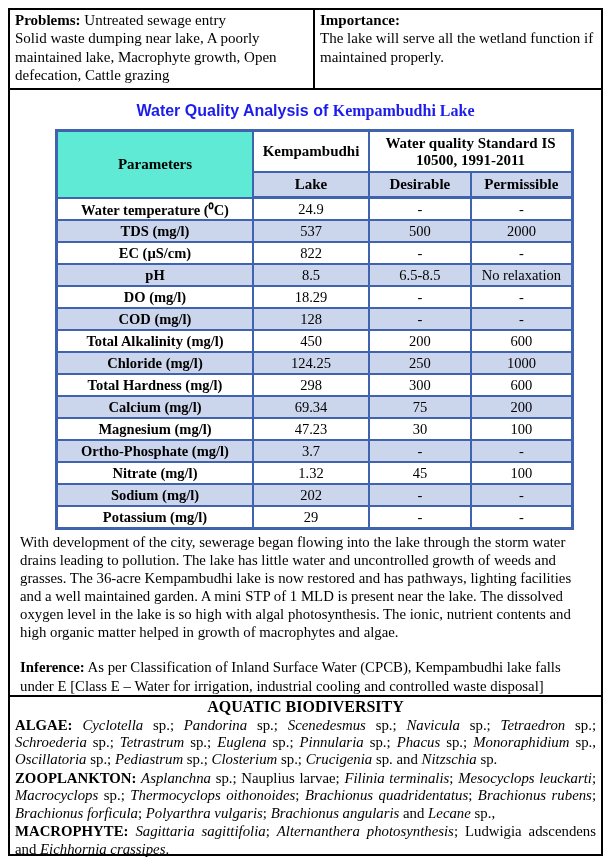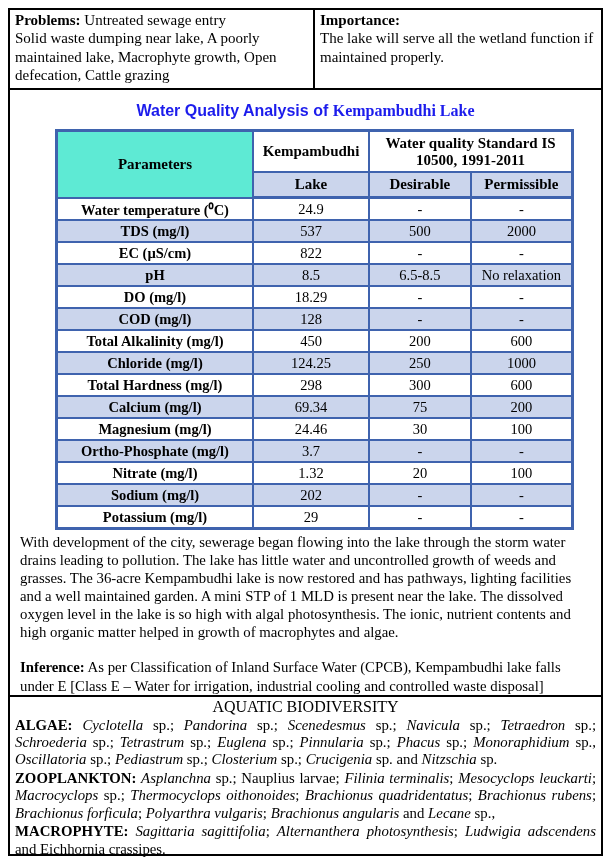--- a/index.html
+++ b/index.html
@@ -41,21 +41,21 @@
     border-bottom:3px solid var(--table-blue);
   }
   th.param-head{background:#5eead4;font-weight:bold;}
   tbody td{height:20px;font-size:14.5px;}
   tbody td.param{font-weight:bold;font-size:14.5px;}
   tbody tr.shaded td{background:var(--shade);}
   .body-par{font-size:14.8px;line-height:1.22;margin:3px 2px 0 2px;}
   .inference{margin-top:17px;}
   
   .bio-section{padding:0 4px 2px 4px;}
-  .bio-title{text-align:center;font-weight:normal;font-size:16px;margin:1px 0 0 0;}
+  .bio-title{text-align:center;font-weight:bold;font-size:16px;margin:1px 0 0 0;}
   .bio-par{font-size:14.8px;line-height:1.18;margin:1px 1px 0 1px;text-align:justify;}
 </style>
 </head>
 <body>
 
 <div class="page">
 
   <div class="top-row">
     <div class="cell cell-problems">
       <span><span style="font-weight: bold;">Problems:</span><span> Untreated sewage entry</span><br><span>Solid waste dumping near lake, A poorly maintained lake, Macrophyte growth, Open defecation, Cattle grazing</span></span>
@@ -137,34 +137,34 @@
             <td>600</td>
           </tr>
           <tr class="shaded">
             <td class="param">Calcium (mg/l)</td>
             <td>69.34</td>
             <td>75</td>
             <td>200</td>
           </tr>
           <tr>
             <td class="param">Magnesium (mg/l)</td>
-            <td>24.46</td>
+            <td>47.23</td>
             <td>30</td>
             <td>100</td>
           </tr>
           <tr class="shaded">
             <td class="param">Ortho-Phosphate (mg/l)</td>
             <td>3.7</td>
             <td>-</td>
             <td>-</td>
           </tr>
           <tr>
             <td class="param">Nitrate (mg/l)</td>
             <td>1.32</td>
-            <td>20</td>
+            <td>45</td>
             <td>100</td>
           </tr>
           <tr class="shaded">
             <td class="param">Sodium (mg/l)</td>
             <td>202</td>
             <td>-</td>
             <td>-</td>
           </tr>
           <tr>
             <td class="param">Potassium (mg/l)</td>
@@ -176,16 +176,16 @@
     </table>
 
     <p class="body-par">With development of the city, sewerage began flowing into the lake through the storm water drains leading to pollution. The lake has little water and uncontrolled growth of weeds and grasses. The 36-acre Kempambudhi lake is now restored and has pathways, lighting facilities and a well maintained garden. A mini STP of 1 MLD is present near the lake. The dissolved oxygen level in the lake is so high with algal photosynthesis. The ionic, nutrient contents and high organic matter helped in growth of macrophytes and algae.</p>
     <p class="body-par inference"><span style="font-weight: bold;">Inference:</span><span> As per Classification of Inland Surface Water (CPCB), Kempambudhi lake falls under E [Class E – Water for irrigation, industrial cooling and controlled waste disposal]</span></p>
   </div>
 
   <div class="bio-section">
     <div class="bio-title">AQUATIC BIODIVERSITY</div>
     <p class="bio-par"><span style="font-weight: bold;">ALGAE: </span><span style="font-style: italic;">Cyclotella</span><span> sp.; </span><span style="font-style: italic;">Pandorina</span><span> sp.; </span><span style="font-style: italic;">Scenedesmus</span><span> sp.; </span><span style="font-style: italic;">Navicula</span><span> sp.; </span><span style="font-style: italic;">Tetraedron</span><span> sp.; </span><span style="font-style: italic;">Schroederia</span><span> sp.; </span><span style="font-style: italic;">Tetrastrum</span><span> sp.; </span><span style="font-style: italic;">Euglena</span><span> sp.; </span><span style="font-style: italic;">Pinnularia</span><span> sp.; </span><span style="font-style: italic;">Phacus</span><span> sp.; </span><span style="font-style: italic;">Monoraphidium</span><span> sp., </span><span style="font-style: italic;">Oscillatoria</span><span> sp.; </span><span style="font-style: italic;">Pediastrum</span><span> sp.; </span><span style="font-style: italic;">Closterium</span><span> sp.; </span><span style="font-style: italic;">Crucigenia</span><span> sp. and </span><span style="font-style: italic;">Nitzschia</span><span> sp.</span></p>
     <p class="bio-par"><span style="font-weight: bold;">ZOOPLANKTON: </span><span style="font-style: italic;">Asplanchna</span><span> sp.; Nauplius larvae; </span><span style="font-style: italic;">Filinia terminalis</span><span>; </span><span style="font-style: italic;">Mesocyclops leuckarti</span><span>; </span><span style="font-style: italic;">Macrocyclops</span><span> sp.; </span><span style="font-style: italic;">Thermocyclops oithonoides</span><span>; </span><span style="font-style: italic;">Brachionus quadridentatus</span><span>; </span><span style="font-style: italic;">Brachionus rubens</span><span>; </span><span style="font-style: italic;">Brachionus forficula</span><span>; </span><span style="font-style: italic;">Polyarthra vulgaris</span><span>; </span><span style="font-style: italic;">Brachionus angularis</span><span> and </span><span style="font-style: italic;">Lecane</span><span> sp.,</span></p>
-    <p class="bio-par"><span style="font-weight: bold;">MACROPHYTE: </span><span style="font-style: italic;">Sagittaria sagittifolia</span><span>; </span><span style="font-style: italic;">Alternanthera photosynthesis</span><span>; </span><span style="font-style: italic;">Ludwigia adscendens</span><span> and </span><span style=" margin-top: 24px;">Eichhornia crassipes</span><span>.</span></p>
+    <p class="bio-par"><span style="font-weight: bold;">MACROPHYTE: </span><span style="font-style: italic;">Sagittaria sagittifolia</span><span>; </span><span style="font-style: italic;">Alternanthera photosynthesis</span><span>; </span><span style="">Ludwigia adscendens</span><span> and </span><span style="font-style: italic; margin-top: 24px;">Eichhornia crassipes</span><span>.</span></p>
   </div>
 
 </div>
 
 </body></html>

